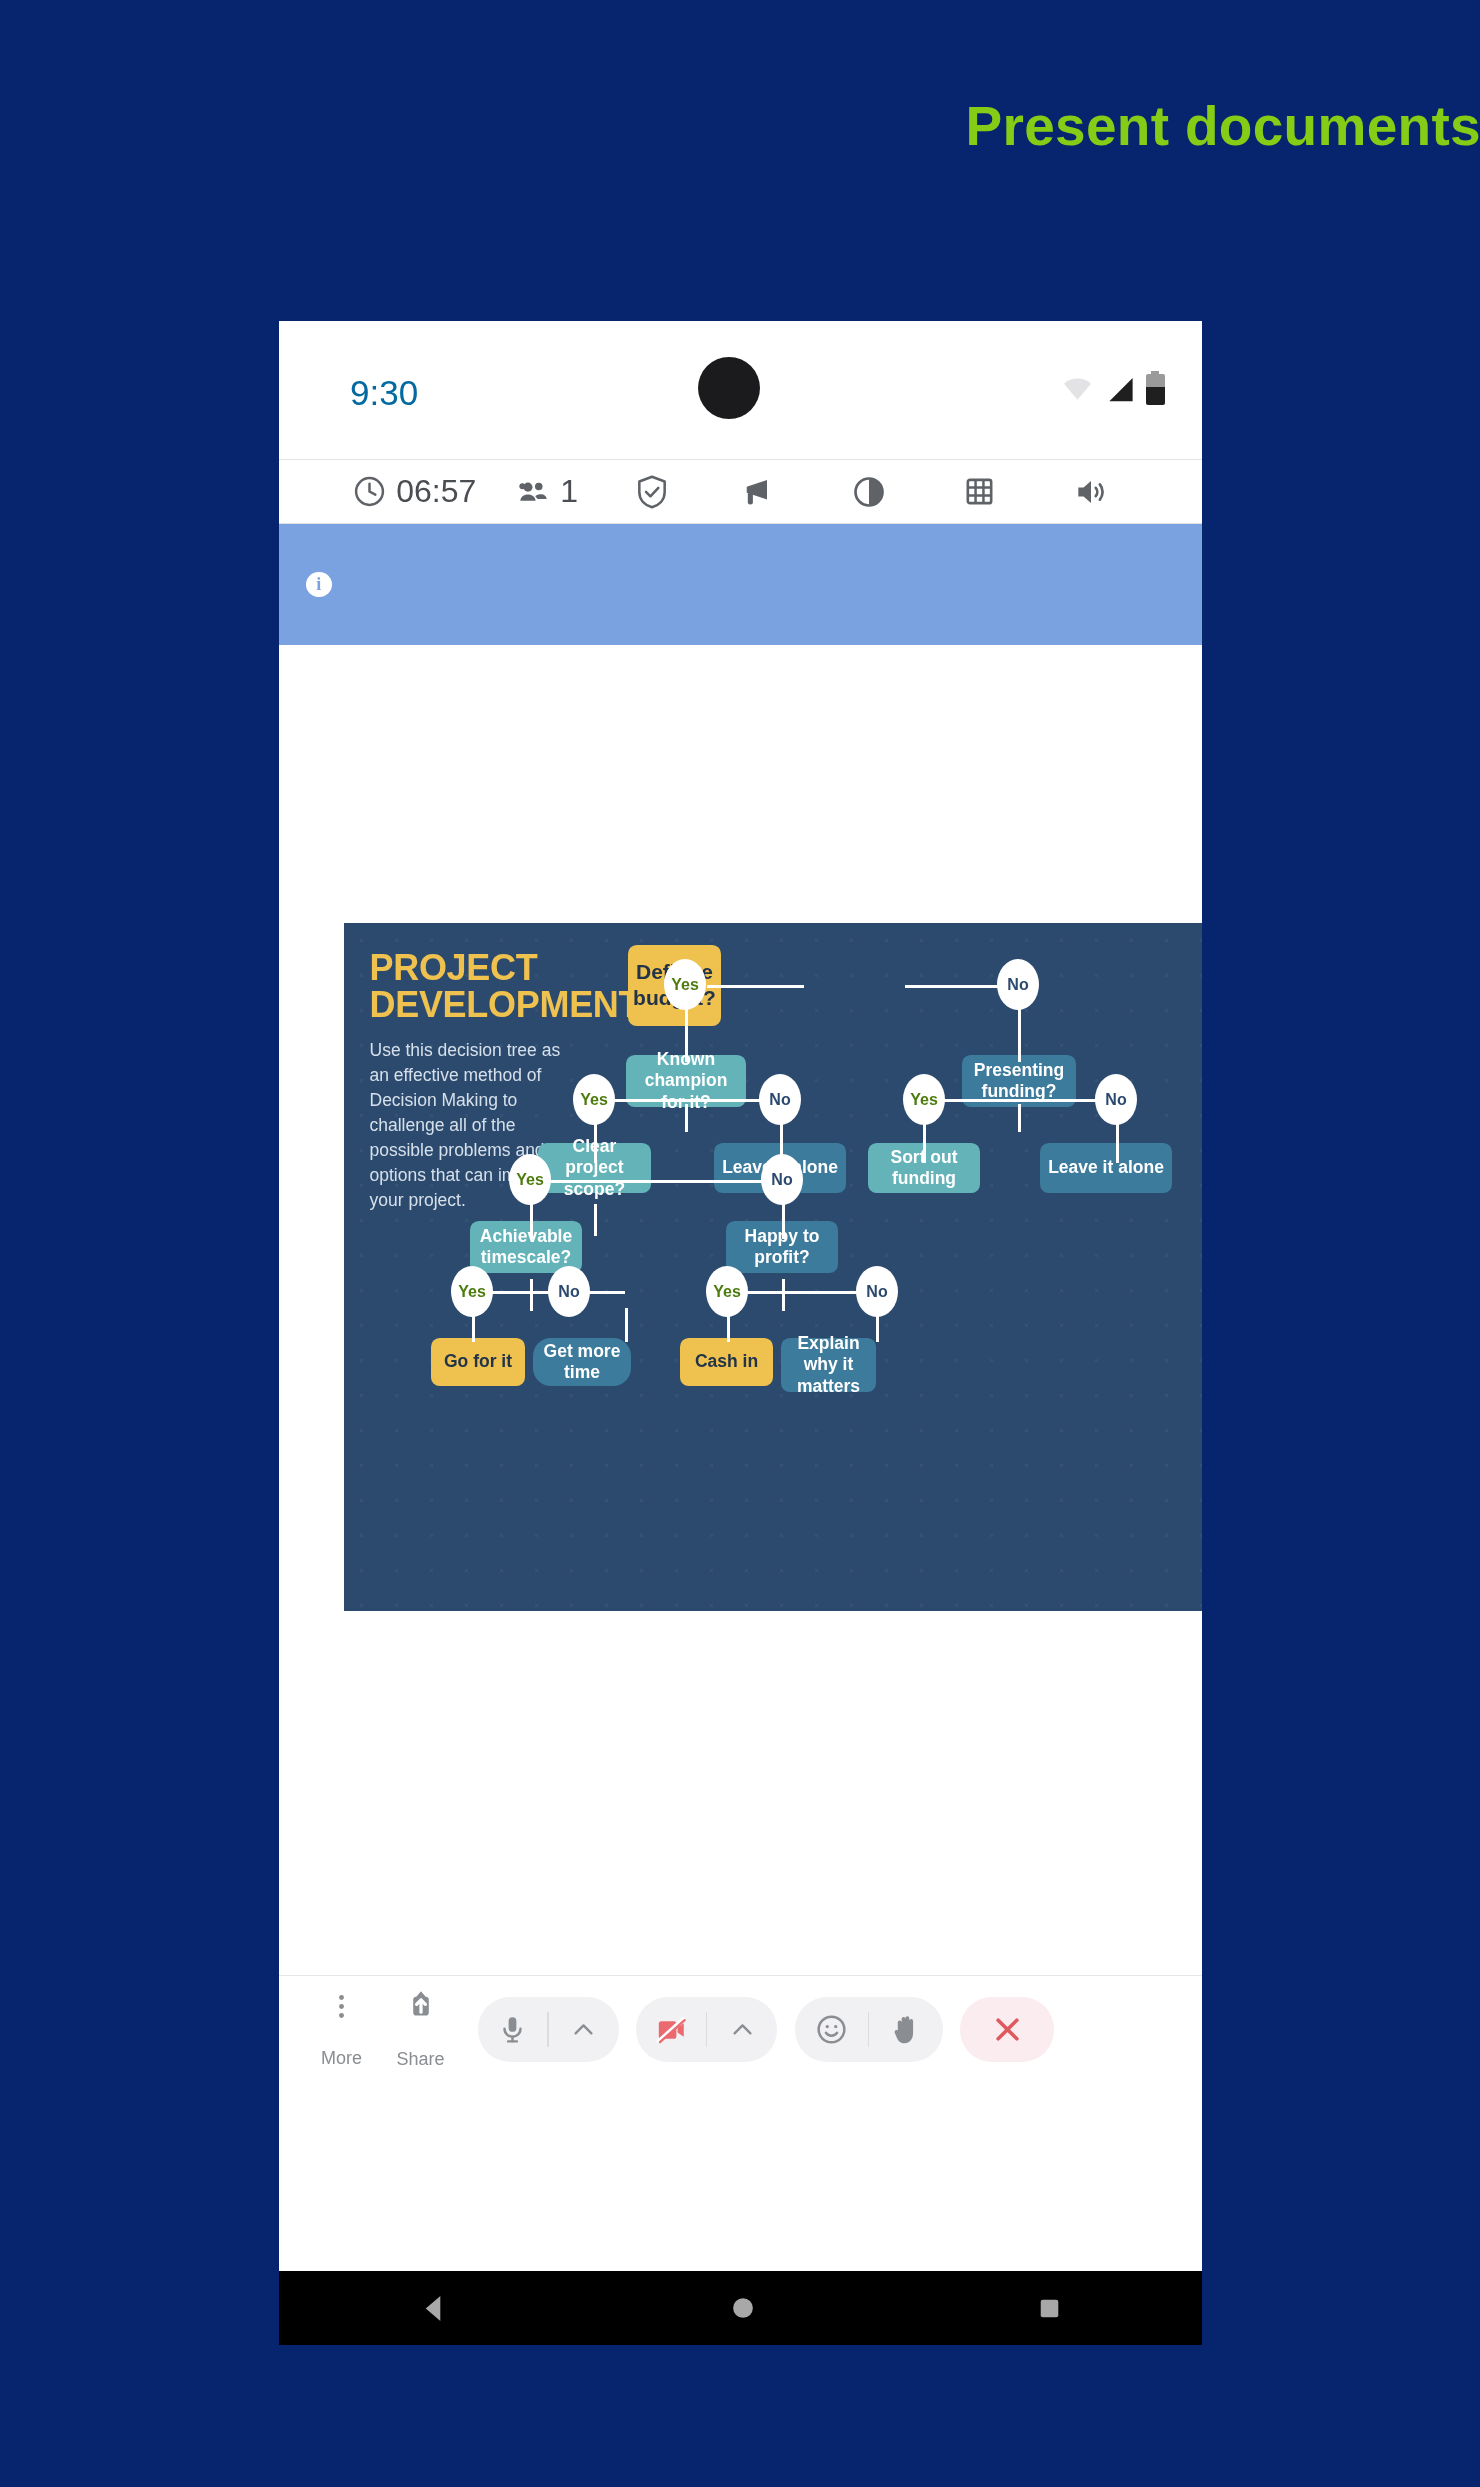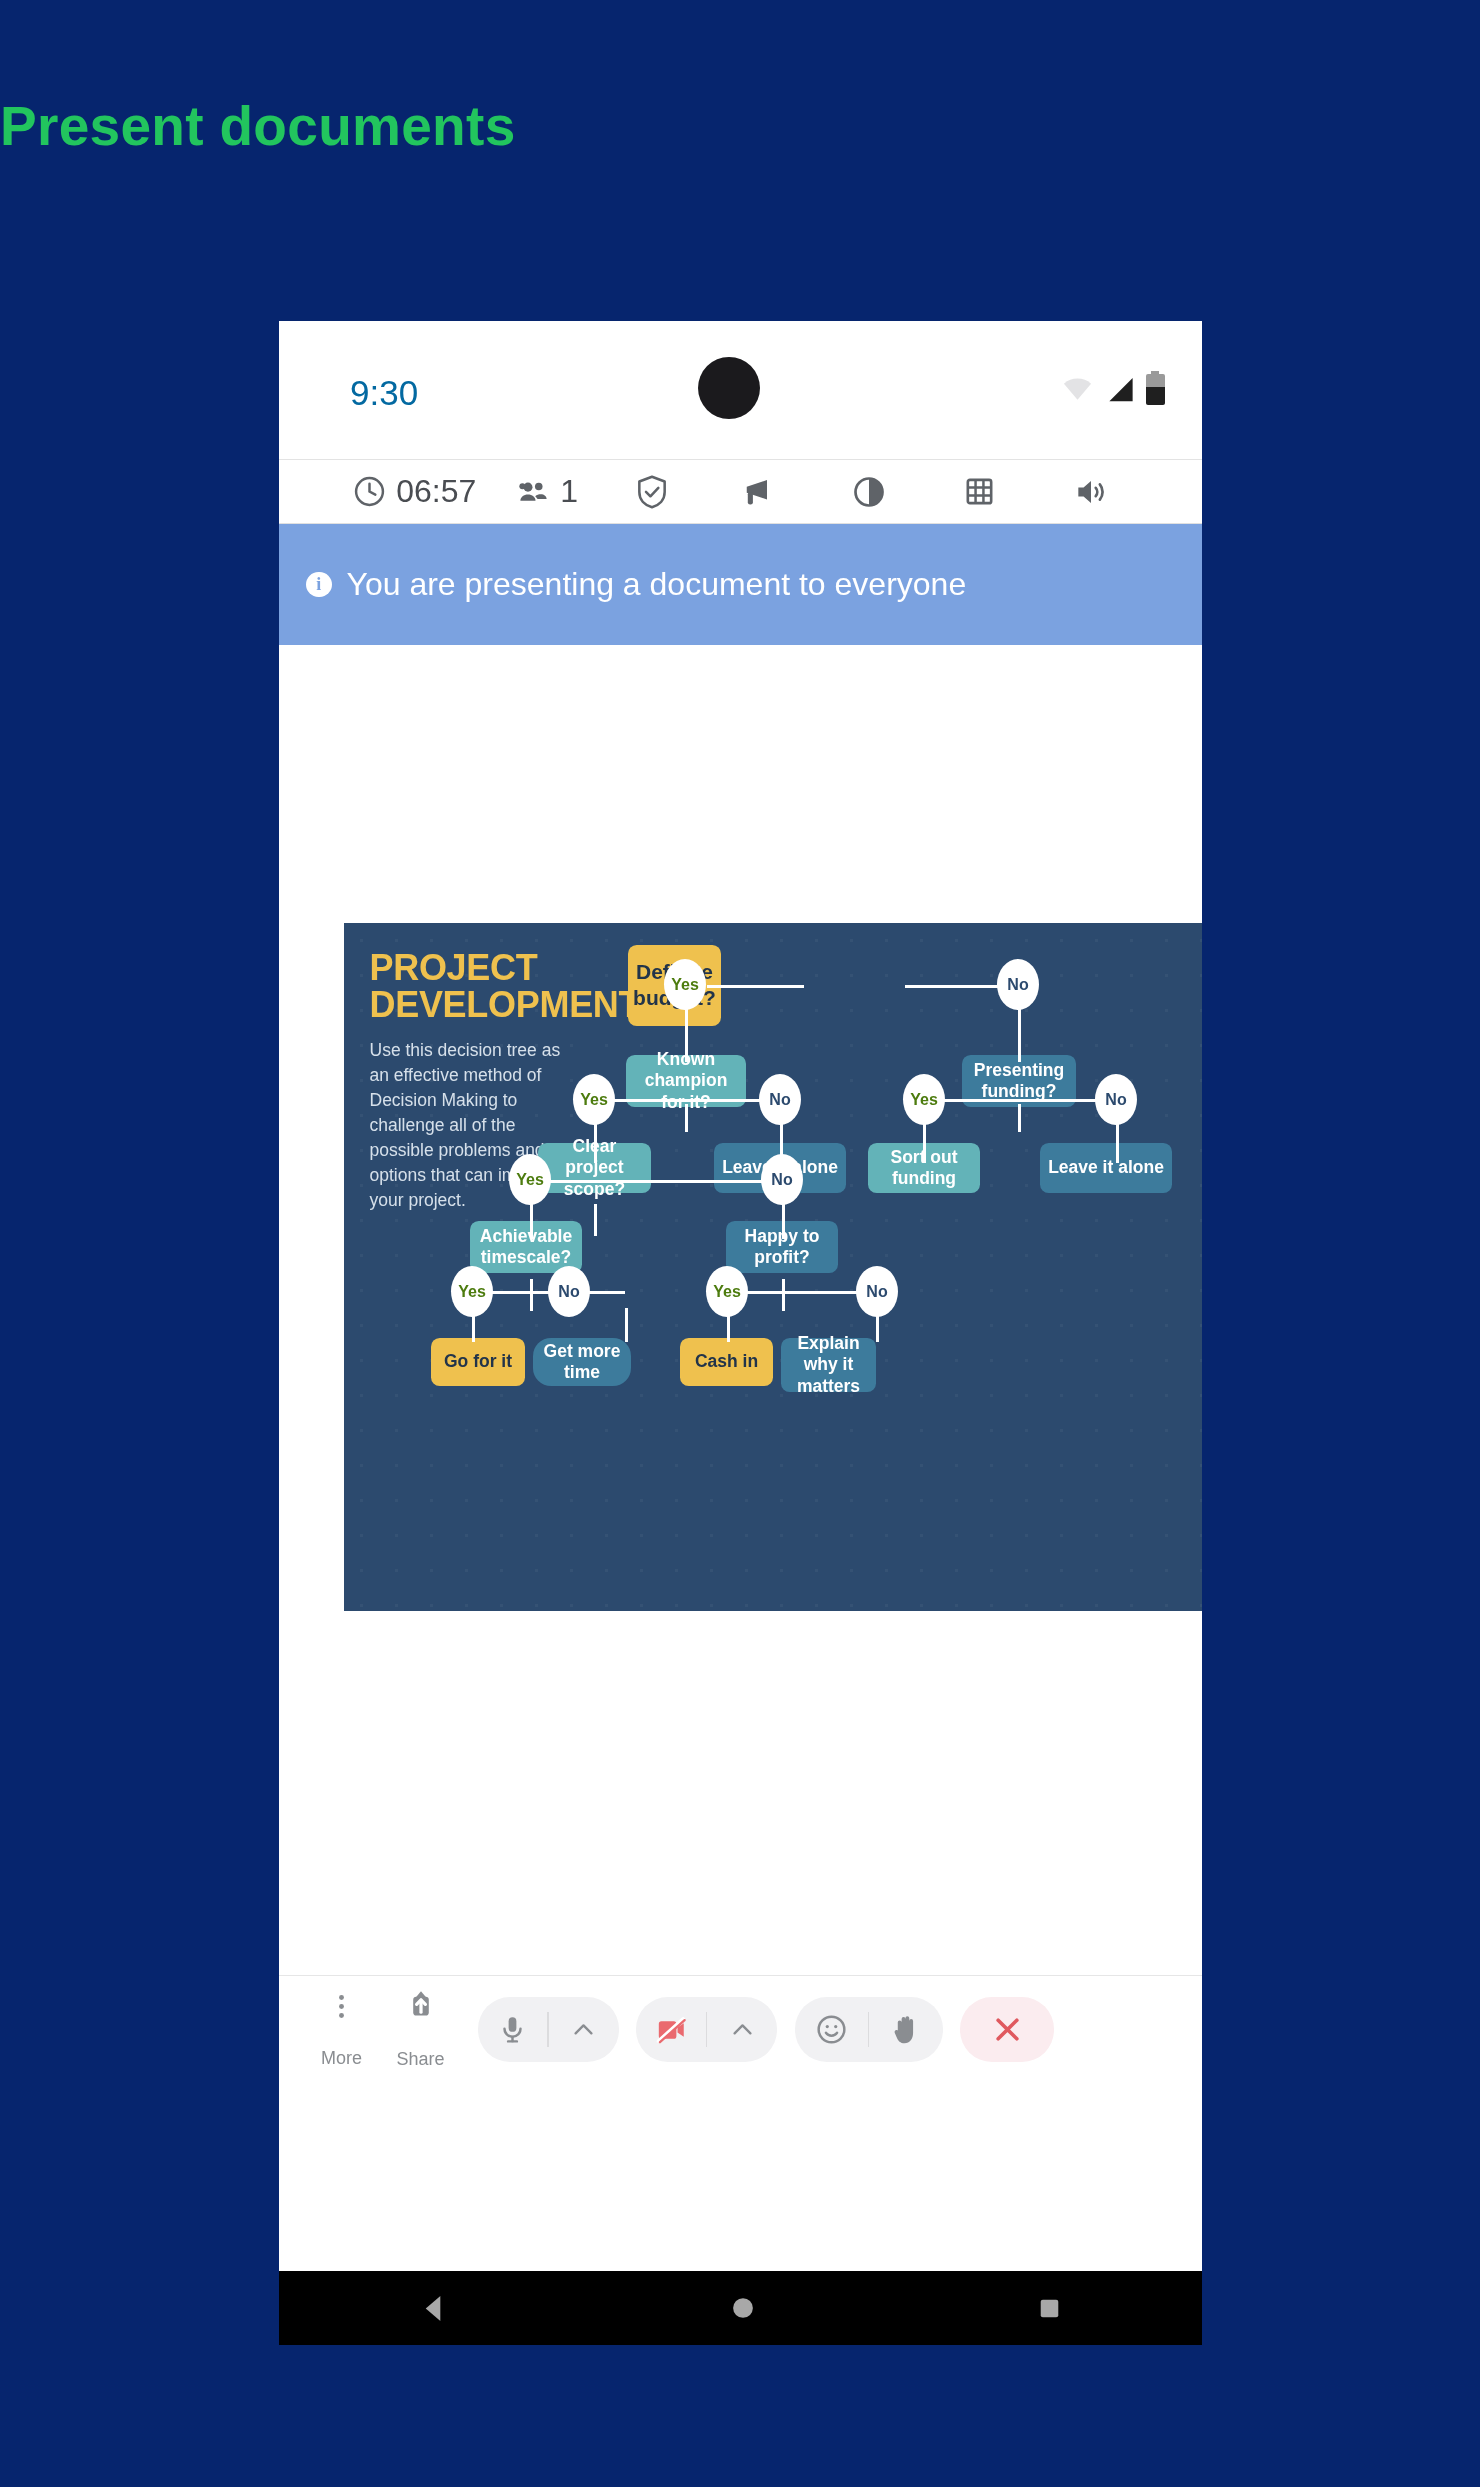--- a/index.html
+++ b/index.html
@@ -7,21 +7,21 @@
     width: 1481px; height: 2487px;
     background: #06256e;
     font-family: "Liberation Sans", sans-serif;
     overflow: hidden;
   }
   #page { position: relative; width: 1481px; height: 2487px; background: #06256e; }
 
   
   .page-title {
     position: absolute; left: 0; top: 94px; width: 1481px;
-    text-align: left; color: #22c55e;
+    text-align: right; color: #84cc16;
     font-size: 55px; font-weight: bold; letter-spacing: 0.3px;
   }
 
   
   .phone {
     position: absolute; left: 279px; top: 321px;
     width: 923px; height: 2023px;
     background: #ffffff; overflow: hidden;
   }
 
@@ -227,21 +227,20 @@
           <path d="M4 9.2 H7.3 L12 5 V19 L7.3 14.8 H4 Z" fill="#5f6368"></path>
           <path d="M15 9.4 a4 4 0 0 1 0 5.2" fill="none" stroke="#5f6368" stroke-width="1.7" stroke-linecap="round"></path>
           <path d="M17.6 7.2 a7.6 7.6 0 0 1 0 9.6" fill="none" stroke="#5f6368" stroke-width="1.7" stroke-linecap="round"></path>
         </svg>
       </div>
     </div>
 
     <div class="banner">
       <div class="banner-left">
         <div class="banner-info">i</div>
-        <div class="banner-text">You are presenting a document to everyone</div>
       </div>
     </div>
 
     <div class="content">
       <div class="slide">
         <div class="slide-dots"></div>
 
         <div class="slide-head">
           <div class="slide-title">PROJECT</div>
           <div class="slide-title">DEVELOPMENT</div>

